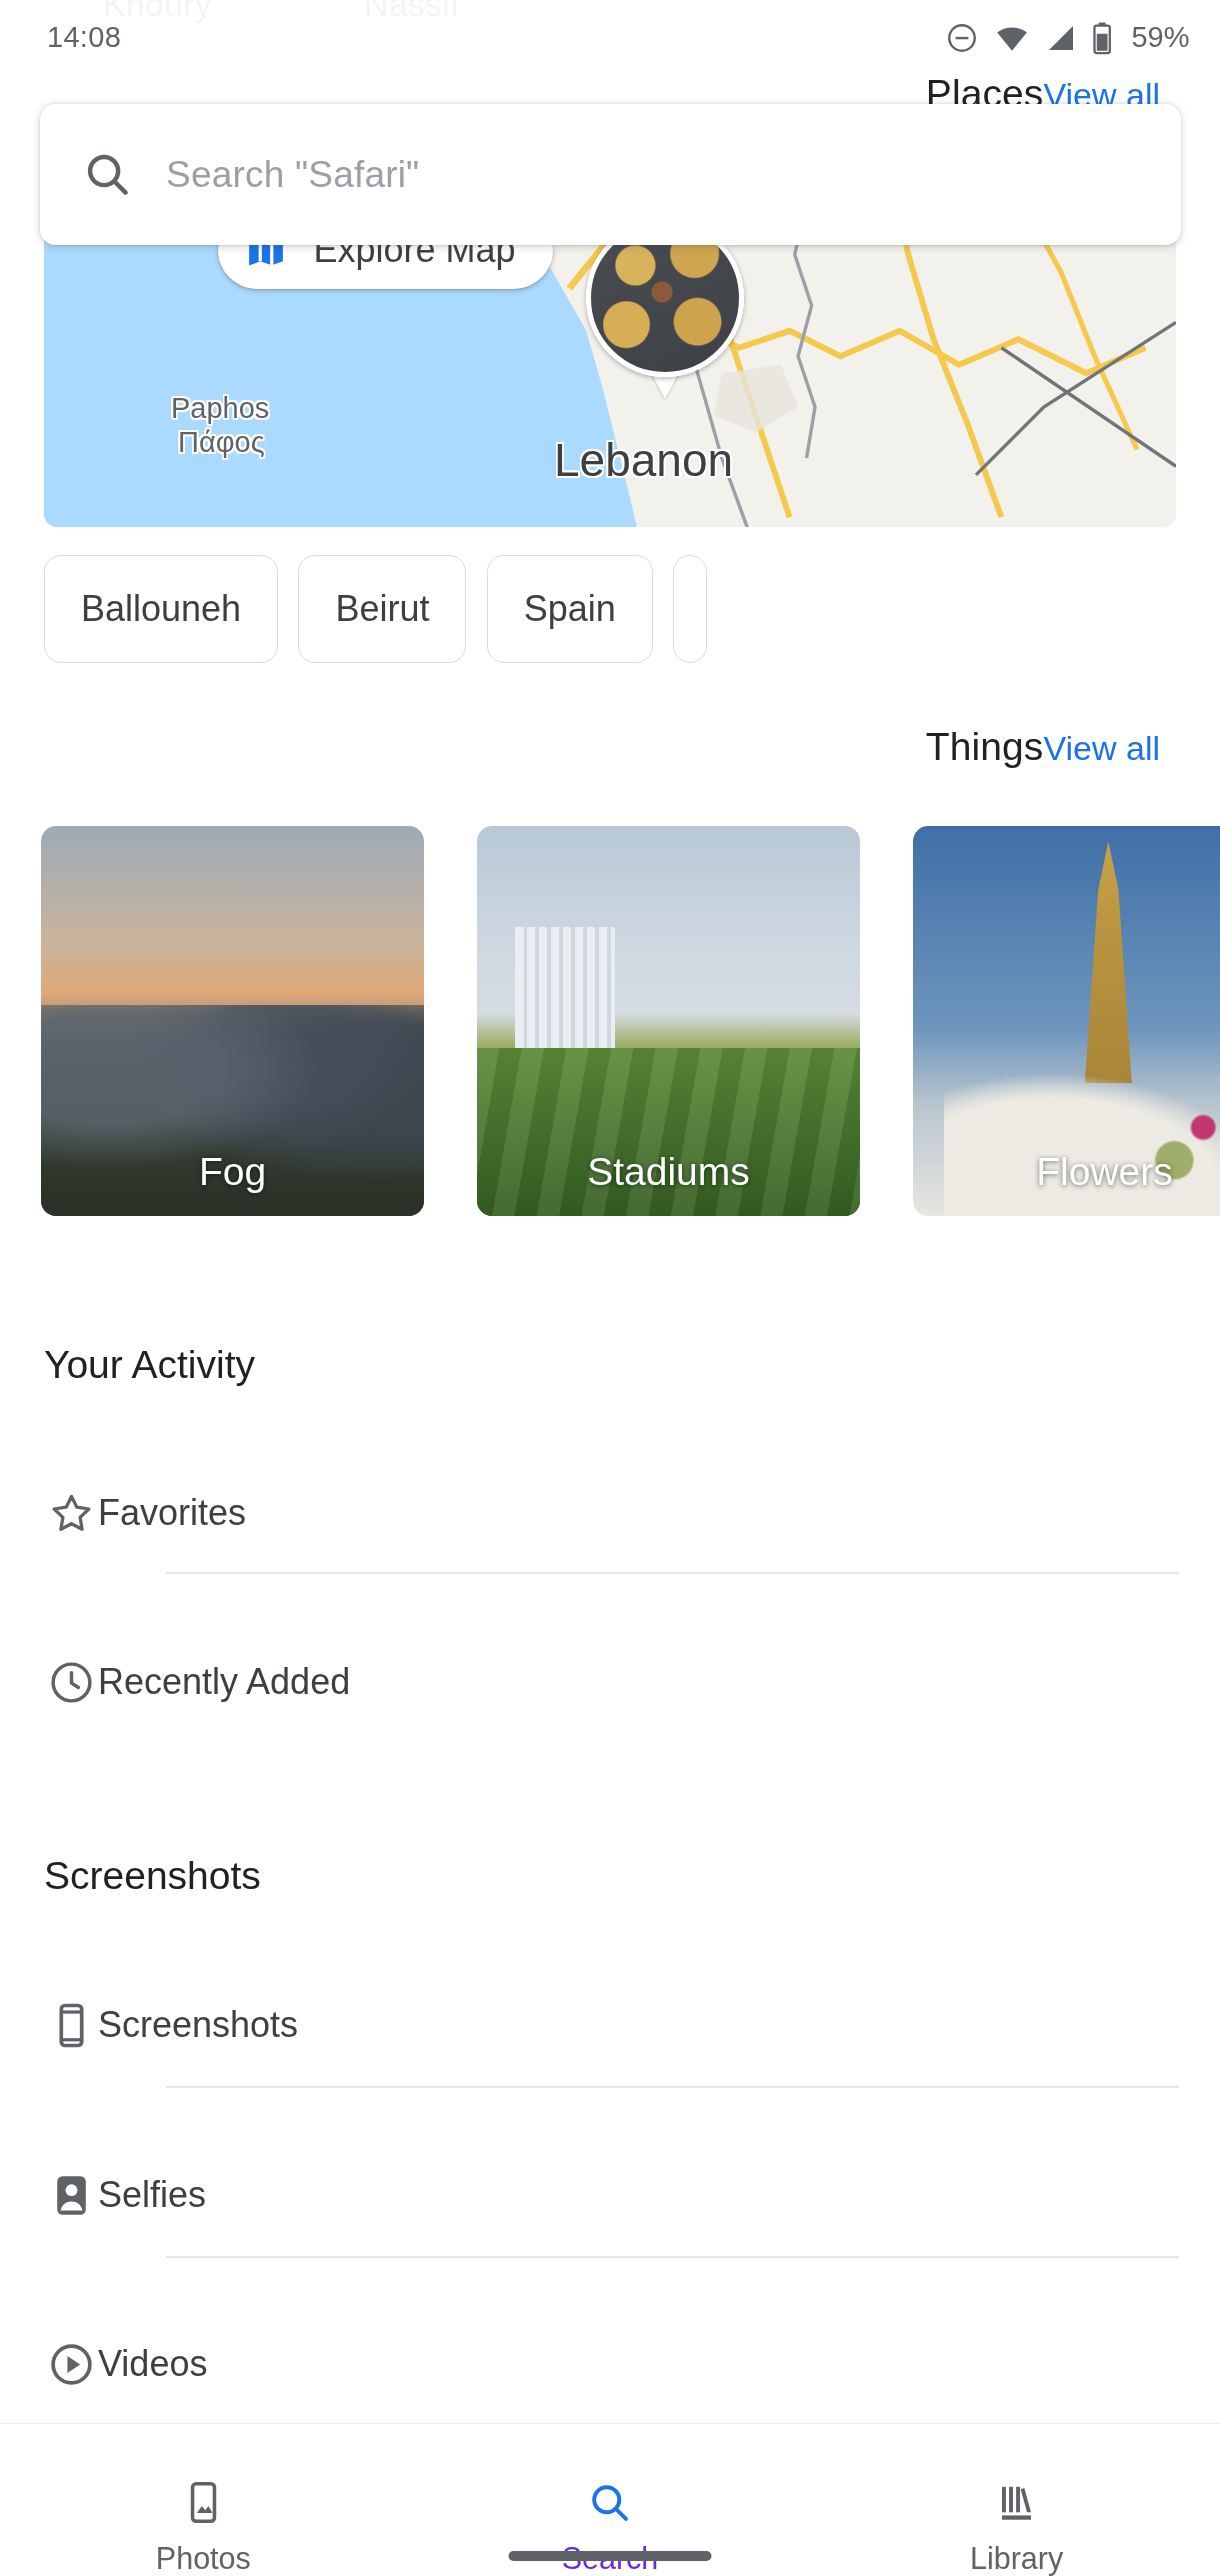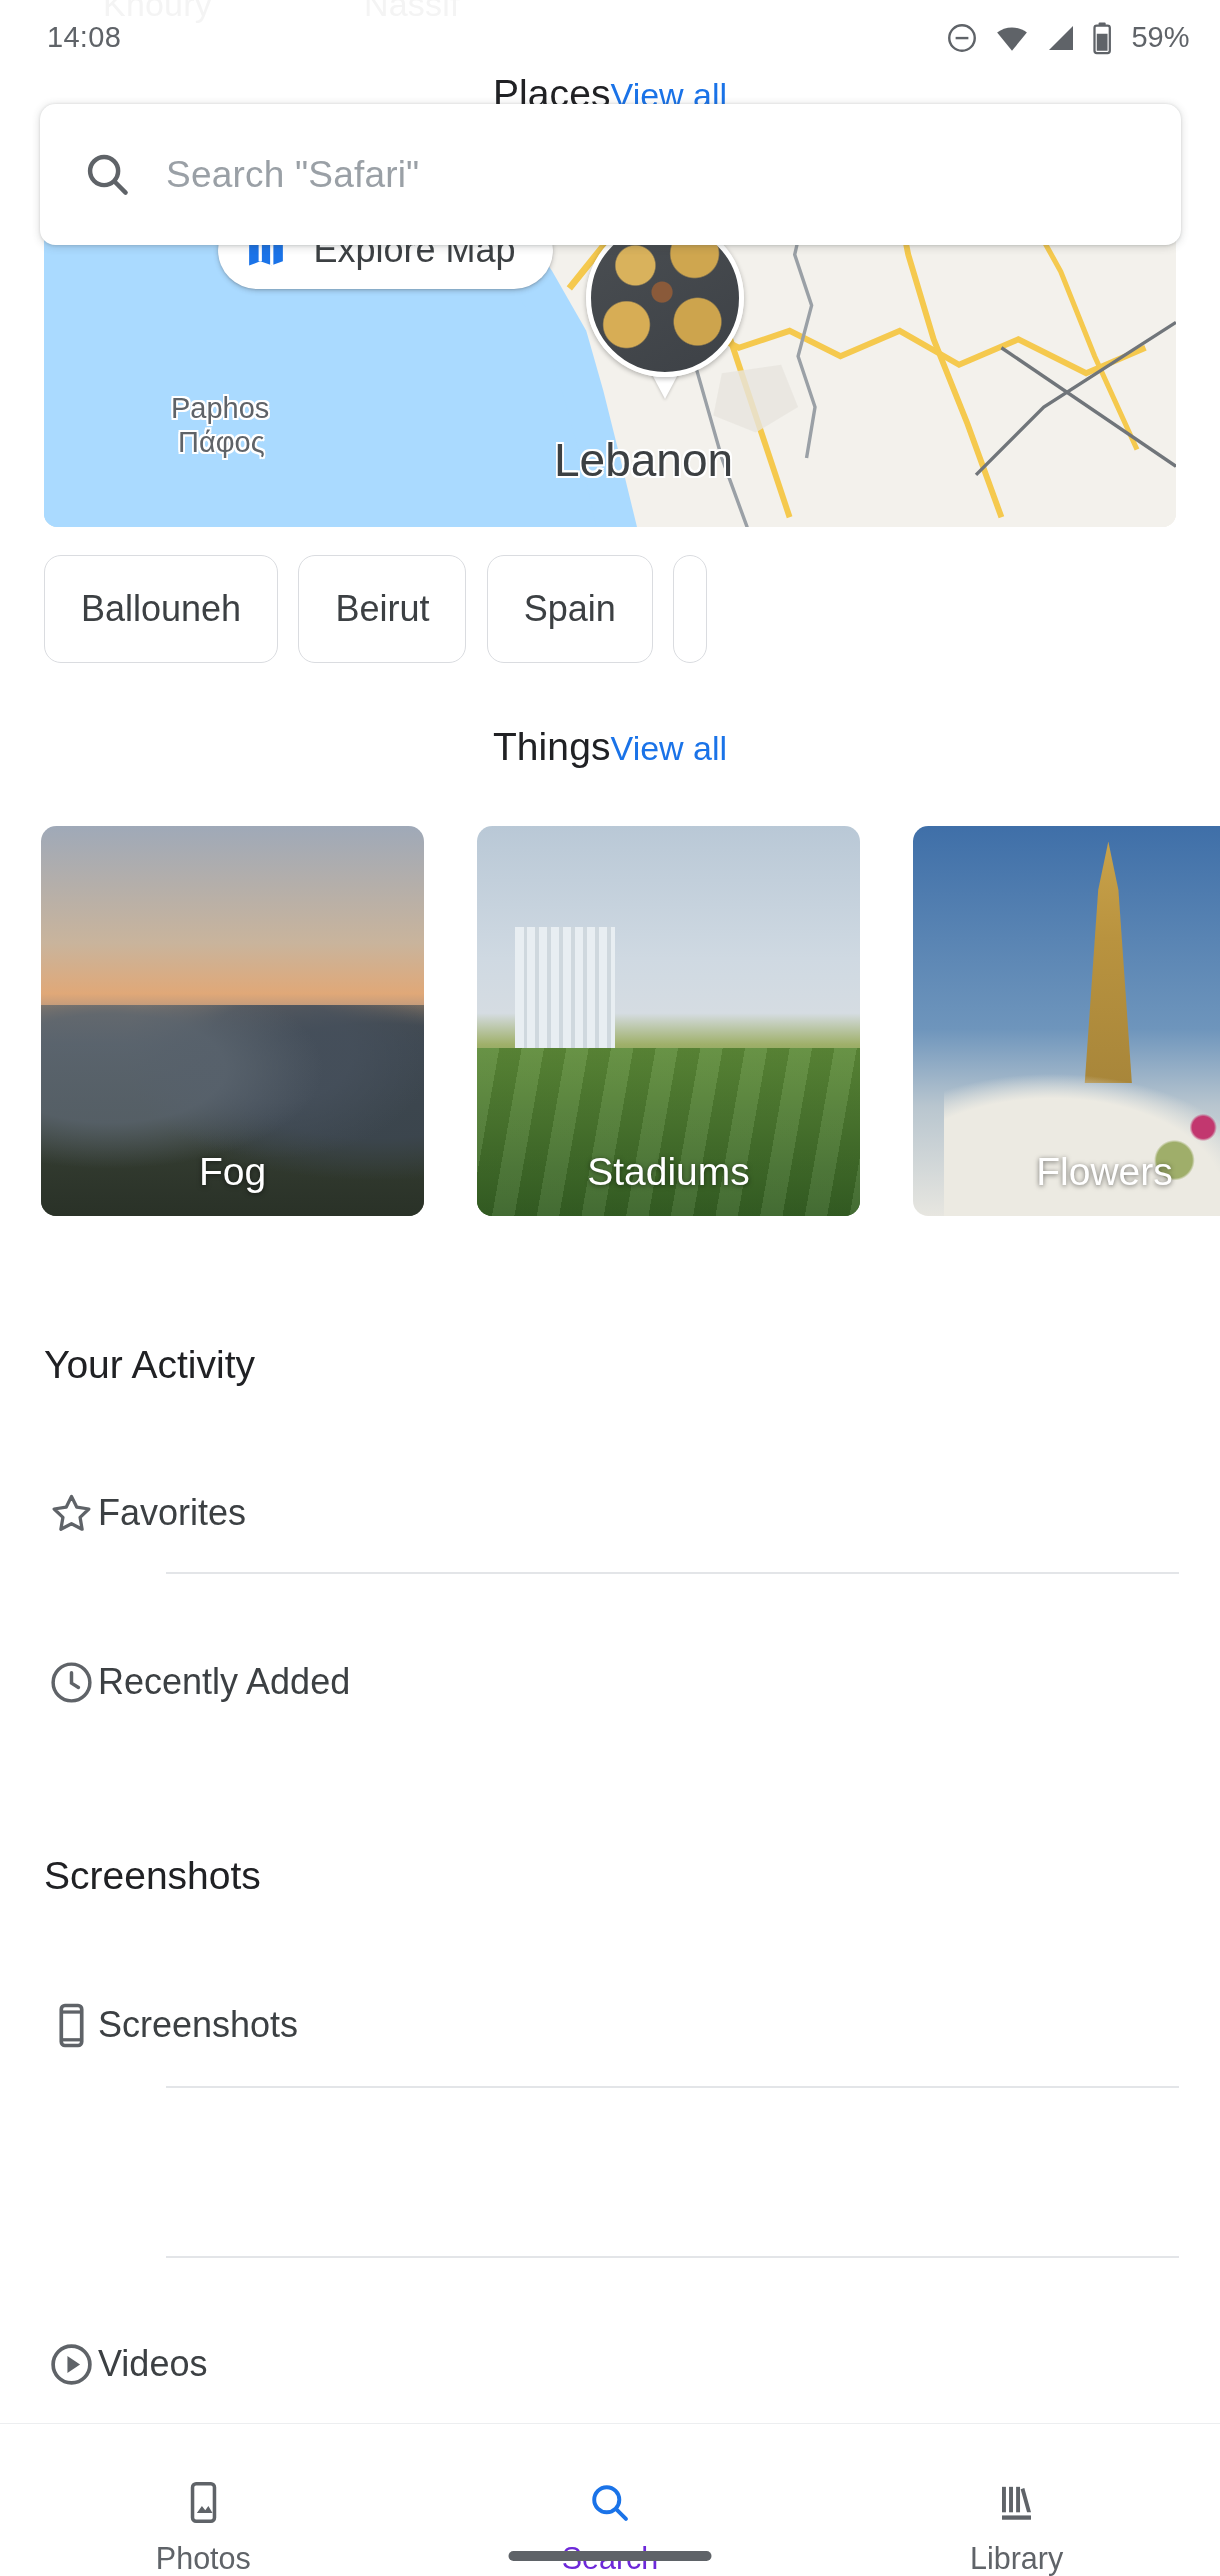--- a/index.html
+++ b/index.html
@@ -39,22 +39,22 @@
     box-shadow: 0 1.7px 8.5px rgba(60,64,67,.20), 0 0.8px 2.5px rgba(60,64,67,.14);
     display: flex; align-items: center; padding: 0 41px; z-index: 25;
   }
   .search-icon-wrap { width: 53px; height: 53px; display:flex; align-items:center; justify-content:center; flex: 0 0 auto; }
   .search-placeholder {
     font-size: 37px; color: #9aa0a6; margin-left: 32px; letter-spacing: 0.2px;
   }
 
   
   .section-head {
-    display: flex; align-items: baseline; justify-content: center;
-    padding: 0 36px;
+    display: flex; align-items: baseline; justify-content: flex-end;
+    padding: 0 60px;
   }
   .section-title { font-size: 39px; font-weight: 500; color: #202124; letter-spacing: 0.1px; }
   .view-all { font-size: 34px; color: #1a73e8; font-weight: 500; }
 
   
   .places-head { position: absolute; top: 72px; left: 0; width: 1220px; z-index: 5; }
 
   
   .map-card {
     position: absolute; top: 119px; left: 44px;
@@ -365,20 +365,30 @@
       <svg width="49" height="49" viewBox="0 0 24 24">
           <rect x="7" y="2.2" width="10" height="19.6" rx="1.8" fill="none" stroke="#5f6368" stroke-width="1.8"></rect>
           <rect x="7" y="4.6" width="10" height="1.6" fill="#5f6368"></rect>
           <rect x="7" y="18.2" width="10" height="1.6" fill="#5f6368"></rect>
         </svg>
     </span>
     <span class="row-label">Screenshots</span>
   </div>
   <div class="row-divider" style="top:2086px"></div>
 
+  <div class="list-row" style="top:2144px">
+    <span class="row-icon">
+      <svg width="49" height="49" viewBox="0 0 24 24">
+          <rect x="5" y="2.6" width="14" height="18.8" rx="2.6" fill="#5f6368"></rect>
+          <circle cx="12" cy="9.4" r="2.9" fill="#fff"></circle>
+          <path d="M6.6 19.4c.7-3 2.8-4.5 5.4-4.5s4.7 1.5 5.4 4.5z" fill="#fff"></path>
+        </svg>
+    </span>
+    <span class="row-label">Selfies</span>
+  </div>
   <div class="row-divider" style="top:2256px"></div>
 
   <div class="list-row" style="top:2313px">
     <span class="row-icon">
       <svg width="49" height="49" viewBox="0 0 24 24">
           <circle cx="12" cy="12" r="9" fill="none" stroke="#5f6368" stroke-width="1.8"></circle>
           <path d="M10 7.8l6.2 4.2-6.2 4.2z" fill="#5f6368"></path>
         </svg>
     </span>
     <span class="row-label">Videos</span>

